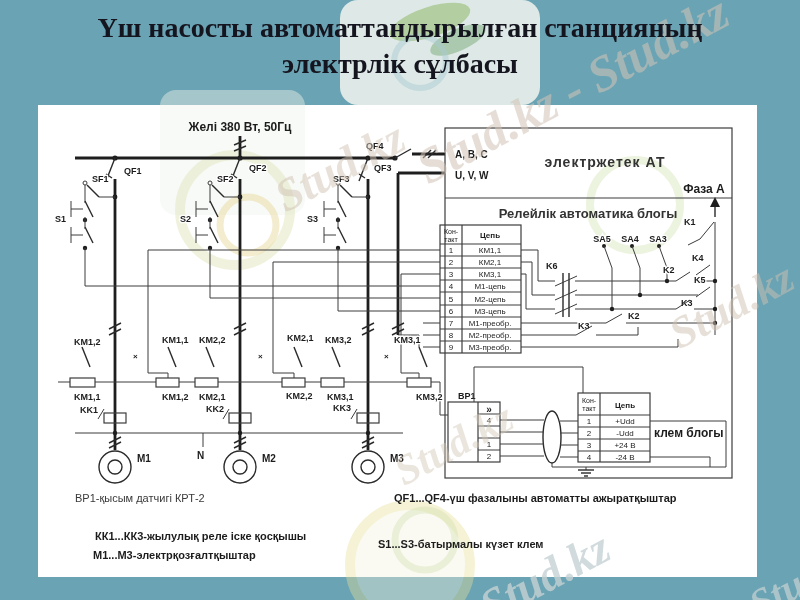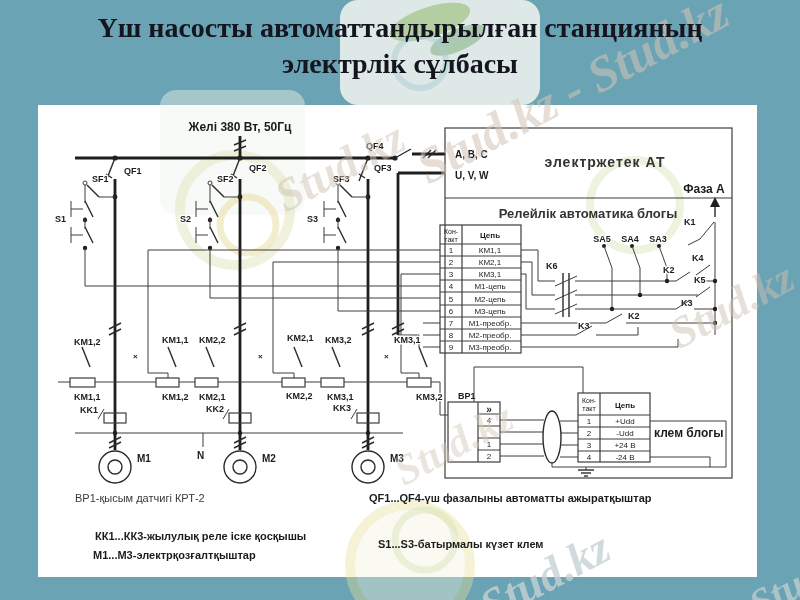--- a/index.html
+++ b/index.html
@@ -483,16 +483,16 @@
   <div class="wmark" style="left:400px;top:60px;font-size:50px;color:#d2c4b6;opacity:.55;">Stud.kz - Stud.kz</div>
   <div class="wmark" style="left:270px;top:140px;font-size:46px;color:#d2c4b6;opacity:.5;">Stud.kz</div>
   <div class="wmark" style="left:665px;top:280px;font-size:44px;color:#cfc2b2;opacity:.5;">Stud.kz</div>
   <div class="wmark" style="left:390px;top:420px;font-size:42px;color:#d2c6b6;opacity:.45;">Stud.kz</div>
   <div class="wmark" style="left:475px;top:550px;font-size:46px;color:#c6d2d4;opacity:.8;">Stud.kz</div>
   <div class="wmark" style="left:745px;top:555px;font-size:40px;color:#c6d2d4;opacity:.7;">Stud.kz</div>
 
   <div class="legend-line reg" style="left:75px;top:492px;">ВР1-қысым датчигі КРТ-2</div>
   <div class="legend-line bld" style="left:72px;top:530px;margin-left:23px;">КК1...КК3-жылулық реле іске қосқышы</div>
   <div class="legend-line bld" style="left:73px;top:549px;padding-left:20px;">М1...М3-электрқозғалтқыштар</div>
-  <div class="legend-line bld" style="left:369px;top:492px;">QF1...QF4-үш фазалыны автоматты ажыратқыштар</div>
+  <div class="legend-line bld" style="left:394px;top:492px;">QF1...QF4-үш фазалыны автоматты ажыратқыштар</div>
   <div class="legend-line bld" style="left:378px;top:538px;">S1...S3-батырмалы күзет клем</div>
 
 </div>
 
 </body></html>

